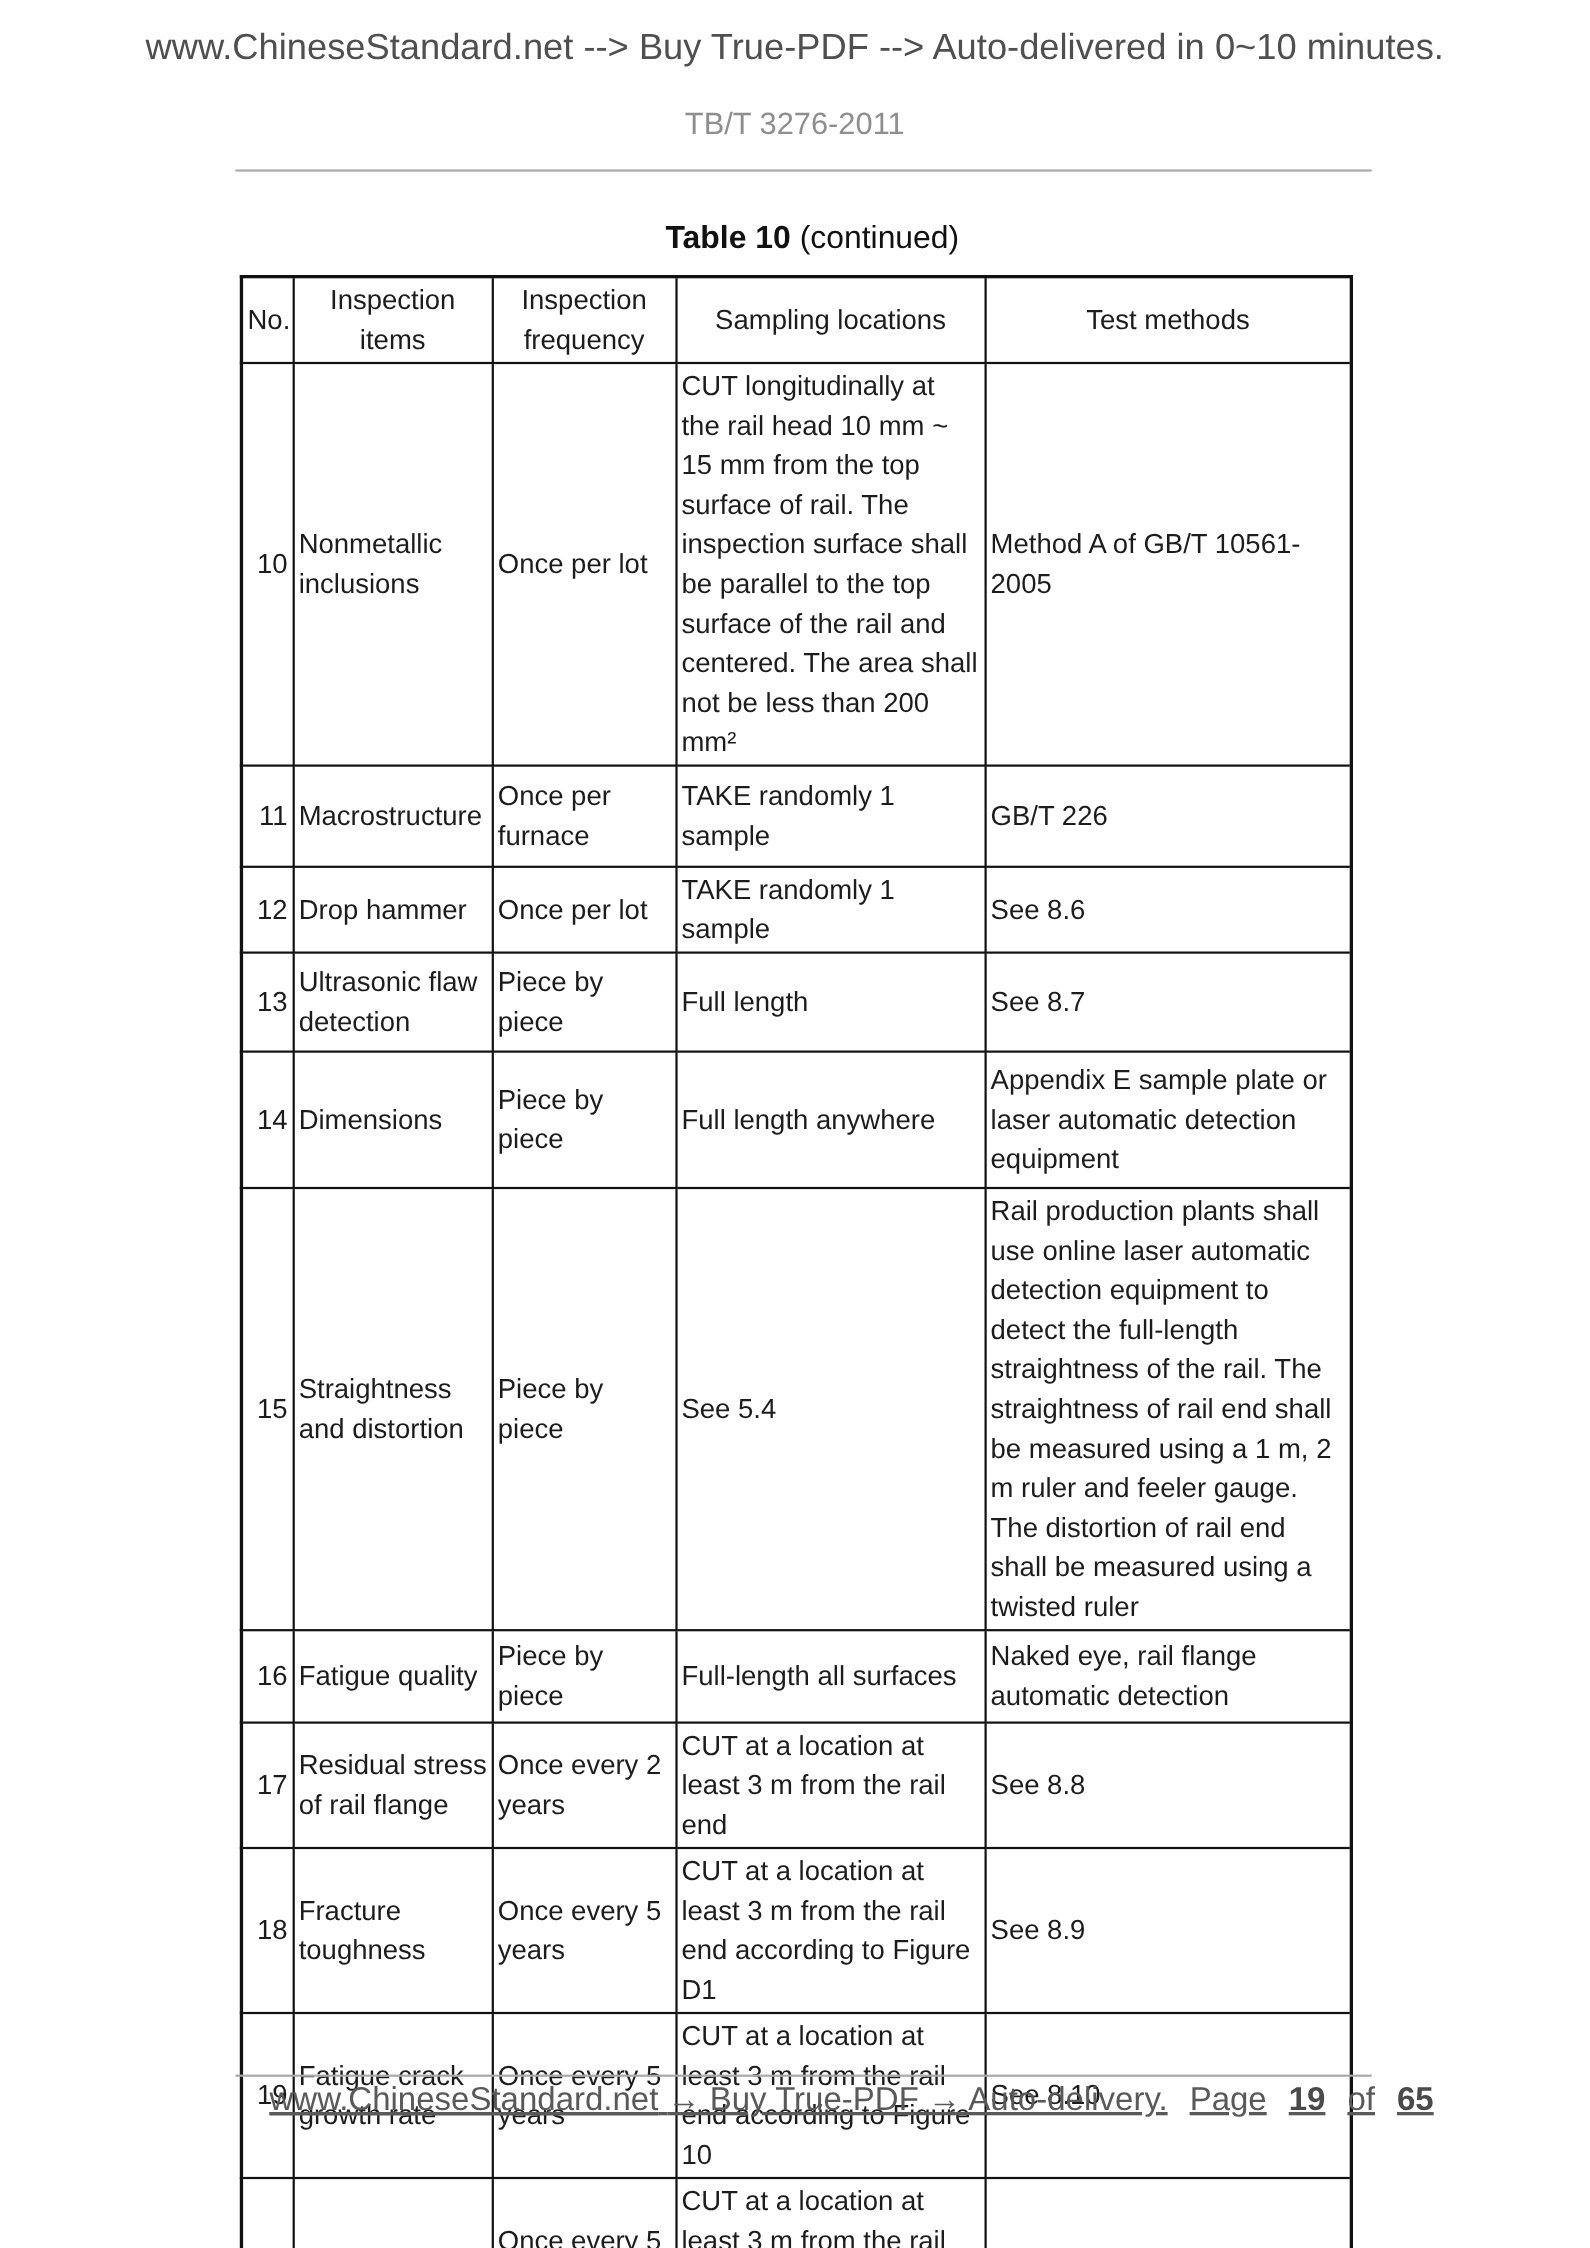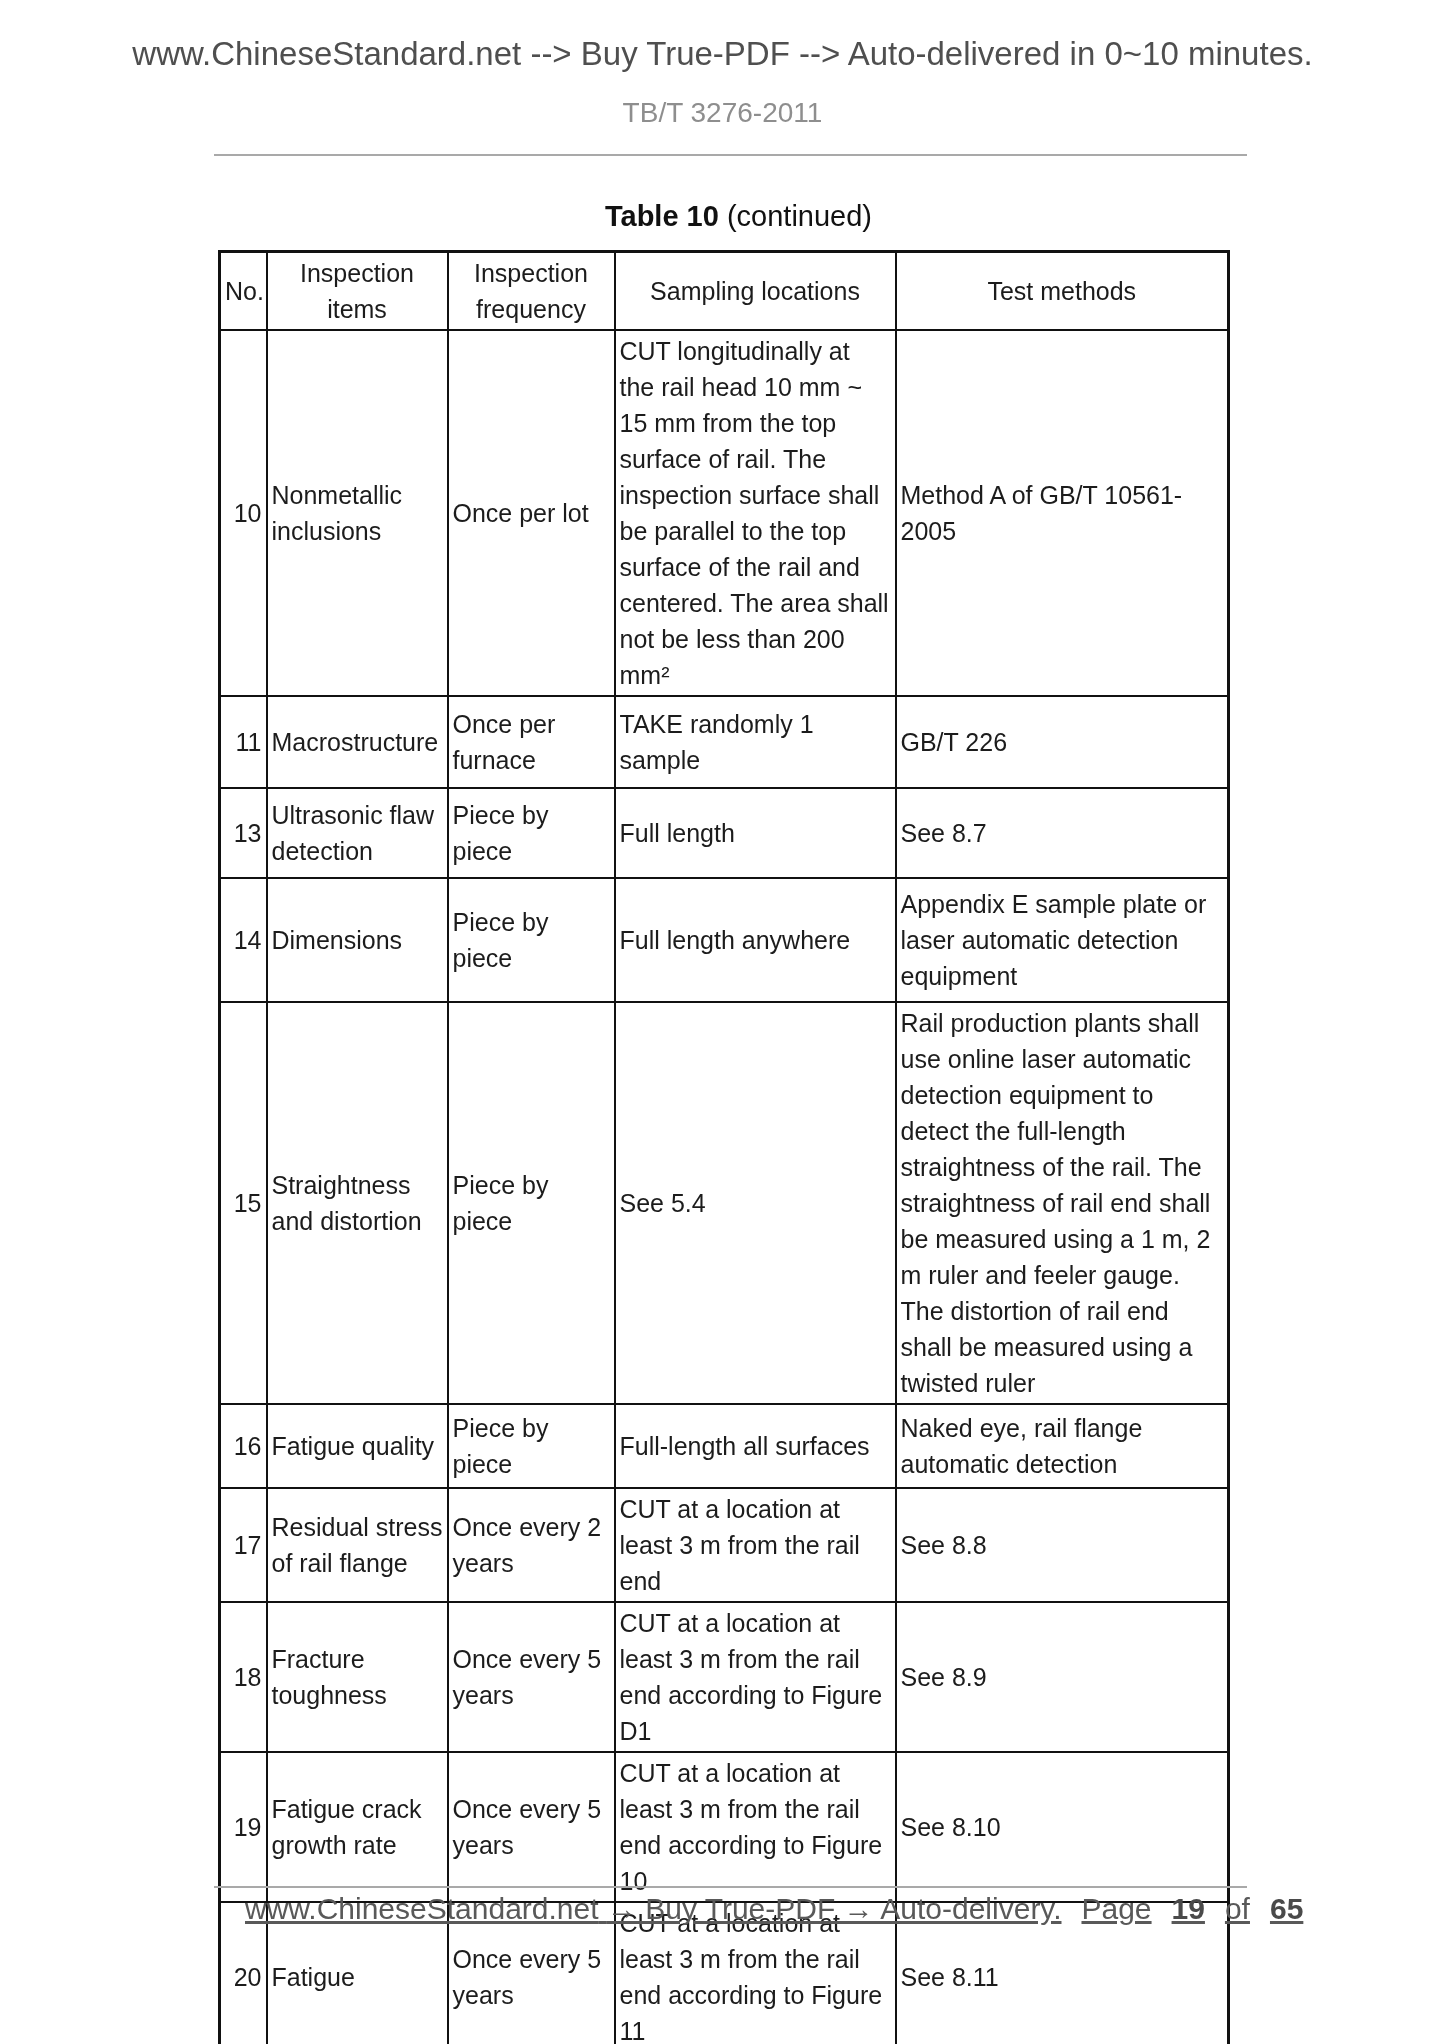--- a/index.html
+++ b/index.html
@@ -4,21 +4,21 @@
 <style>
   html,body { margin:0; padding:0; background:#ffffff; }
   .page {
     position:relative;
     width:1445px; height:2044px;
     background:#ffffff;
     font-family:"Liberation Sans", sans-serif;
     overflow:hidden;
   }
   .banner {
-    position:absolute; top:35px; left:0; width:100%;
+    position:absolute; top:24px; left:0; width:100%;
     text-align:center;
     font-size:33px; color:#4f4f4f;
     white-space:nowrap;
   }
   .docnum {
     position:absolute; top:97px; left:0; width:100%;
     text-align:center;
     font-size:28px; color:#8e8e8e;
   }
   .rule {
@@ -110,20 +110,27 @@
         <td class="c-samp">CUT longitudinally at the rail head 10 mm ~ 15 mm from the top surface of rail. The inspection surface shall be parallel to the top surface of the rail and centered. The area shall not be less than 200 mm²</td>
         <td class="c-test">Method A of GB/T 10561-2005</td>
       </tr>
       <tr class="rh-86">
         <td class="c-no">11</td>
         <td class="c-item">Macrostructure</td>
         <td class="c-freq">Once per furnace</td>
         <td class="c-samp">TAKE randomly 1 sample</td>
         <td class="c-test">GB/T 226</td>
       </tr>
+      <tr class="rh-42">
+        <td class="c-no">12</td>
+        <td class="c-item">Drop hammer</td>
+        <td class="c-freq">Once per lot</td>
+        <td class="c-samp">TAKE randomly 1 sample</td>
+        <td class="c-test">See 8.6</td>
+      </tr>
       <tr class="rh-84">
         <td class="c-no">13</td>
         <td class="c-item">Ultrasonic flaw detection</td>
         <td class="c-freq">Piece by piece</td>
         <td class="c-samp">Full length</td>
         <td class="c-test">See 8.7</td>
       </tr>
       <tr class="rh-118">
         <td class="c-no">14</td>
         <td class="c-item">Dimensions</td>

